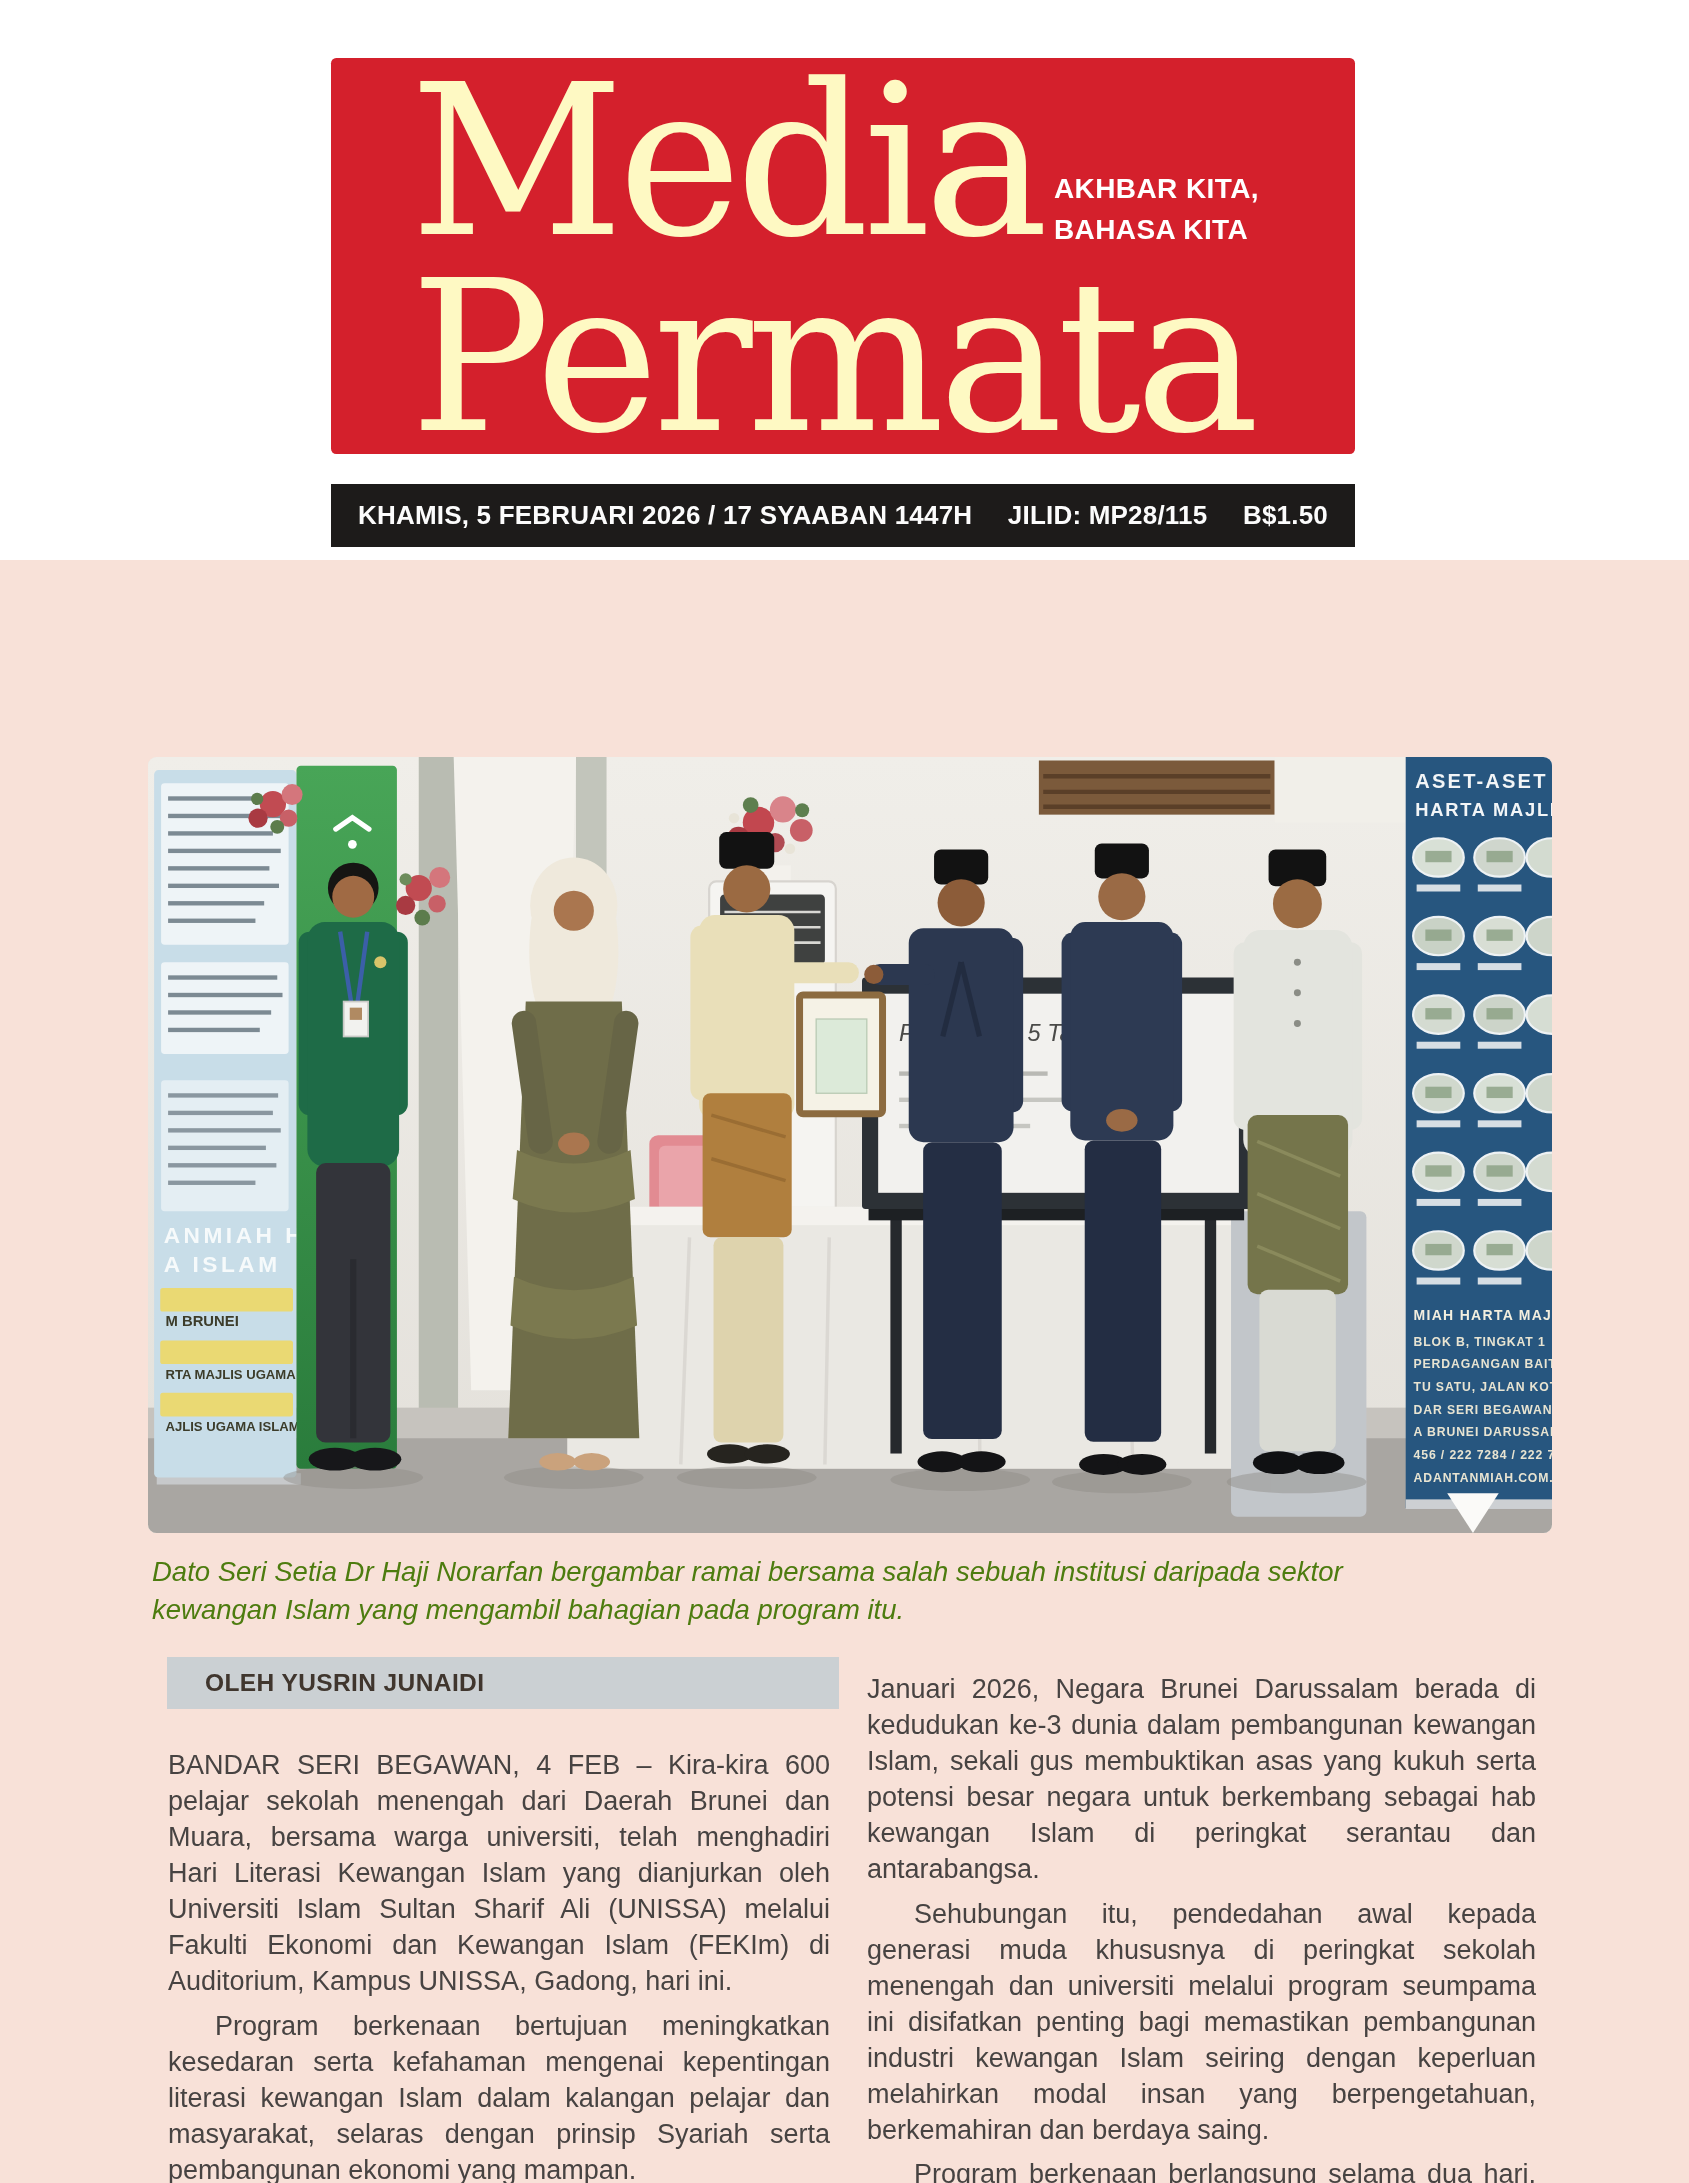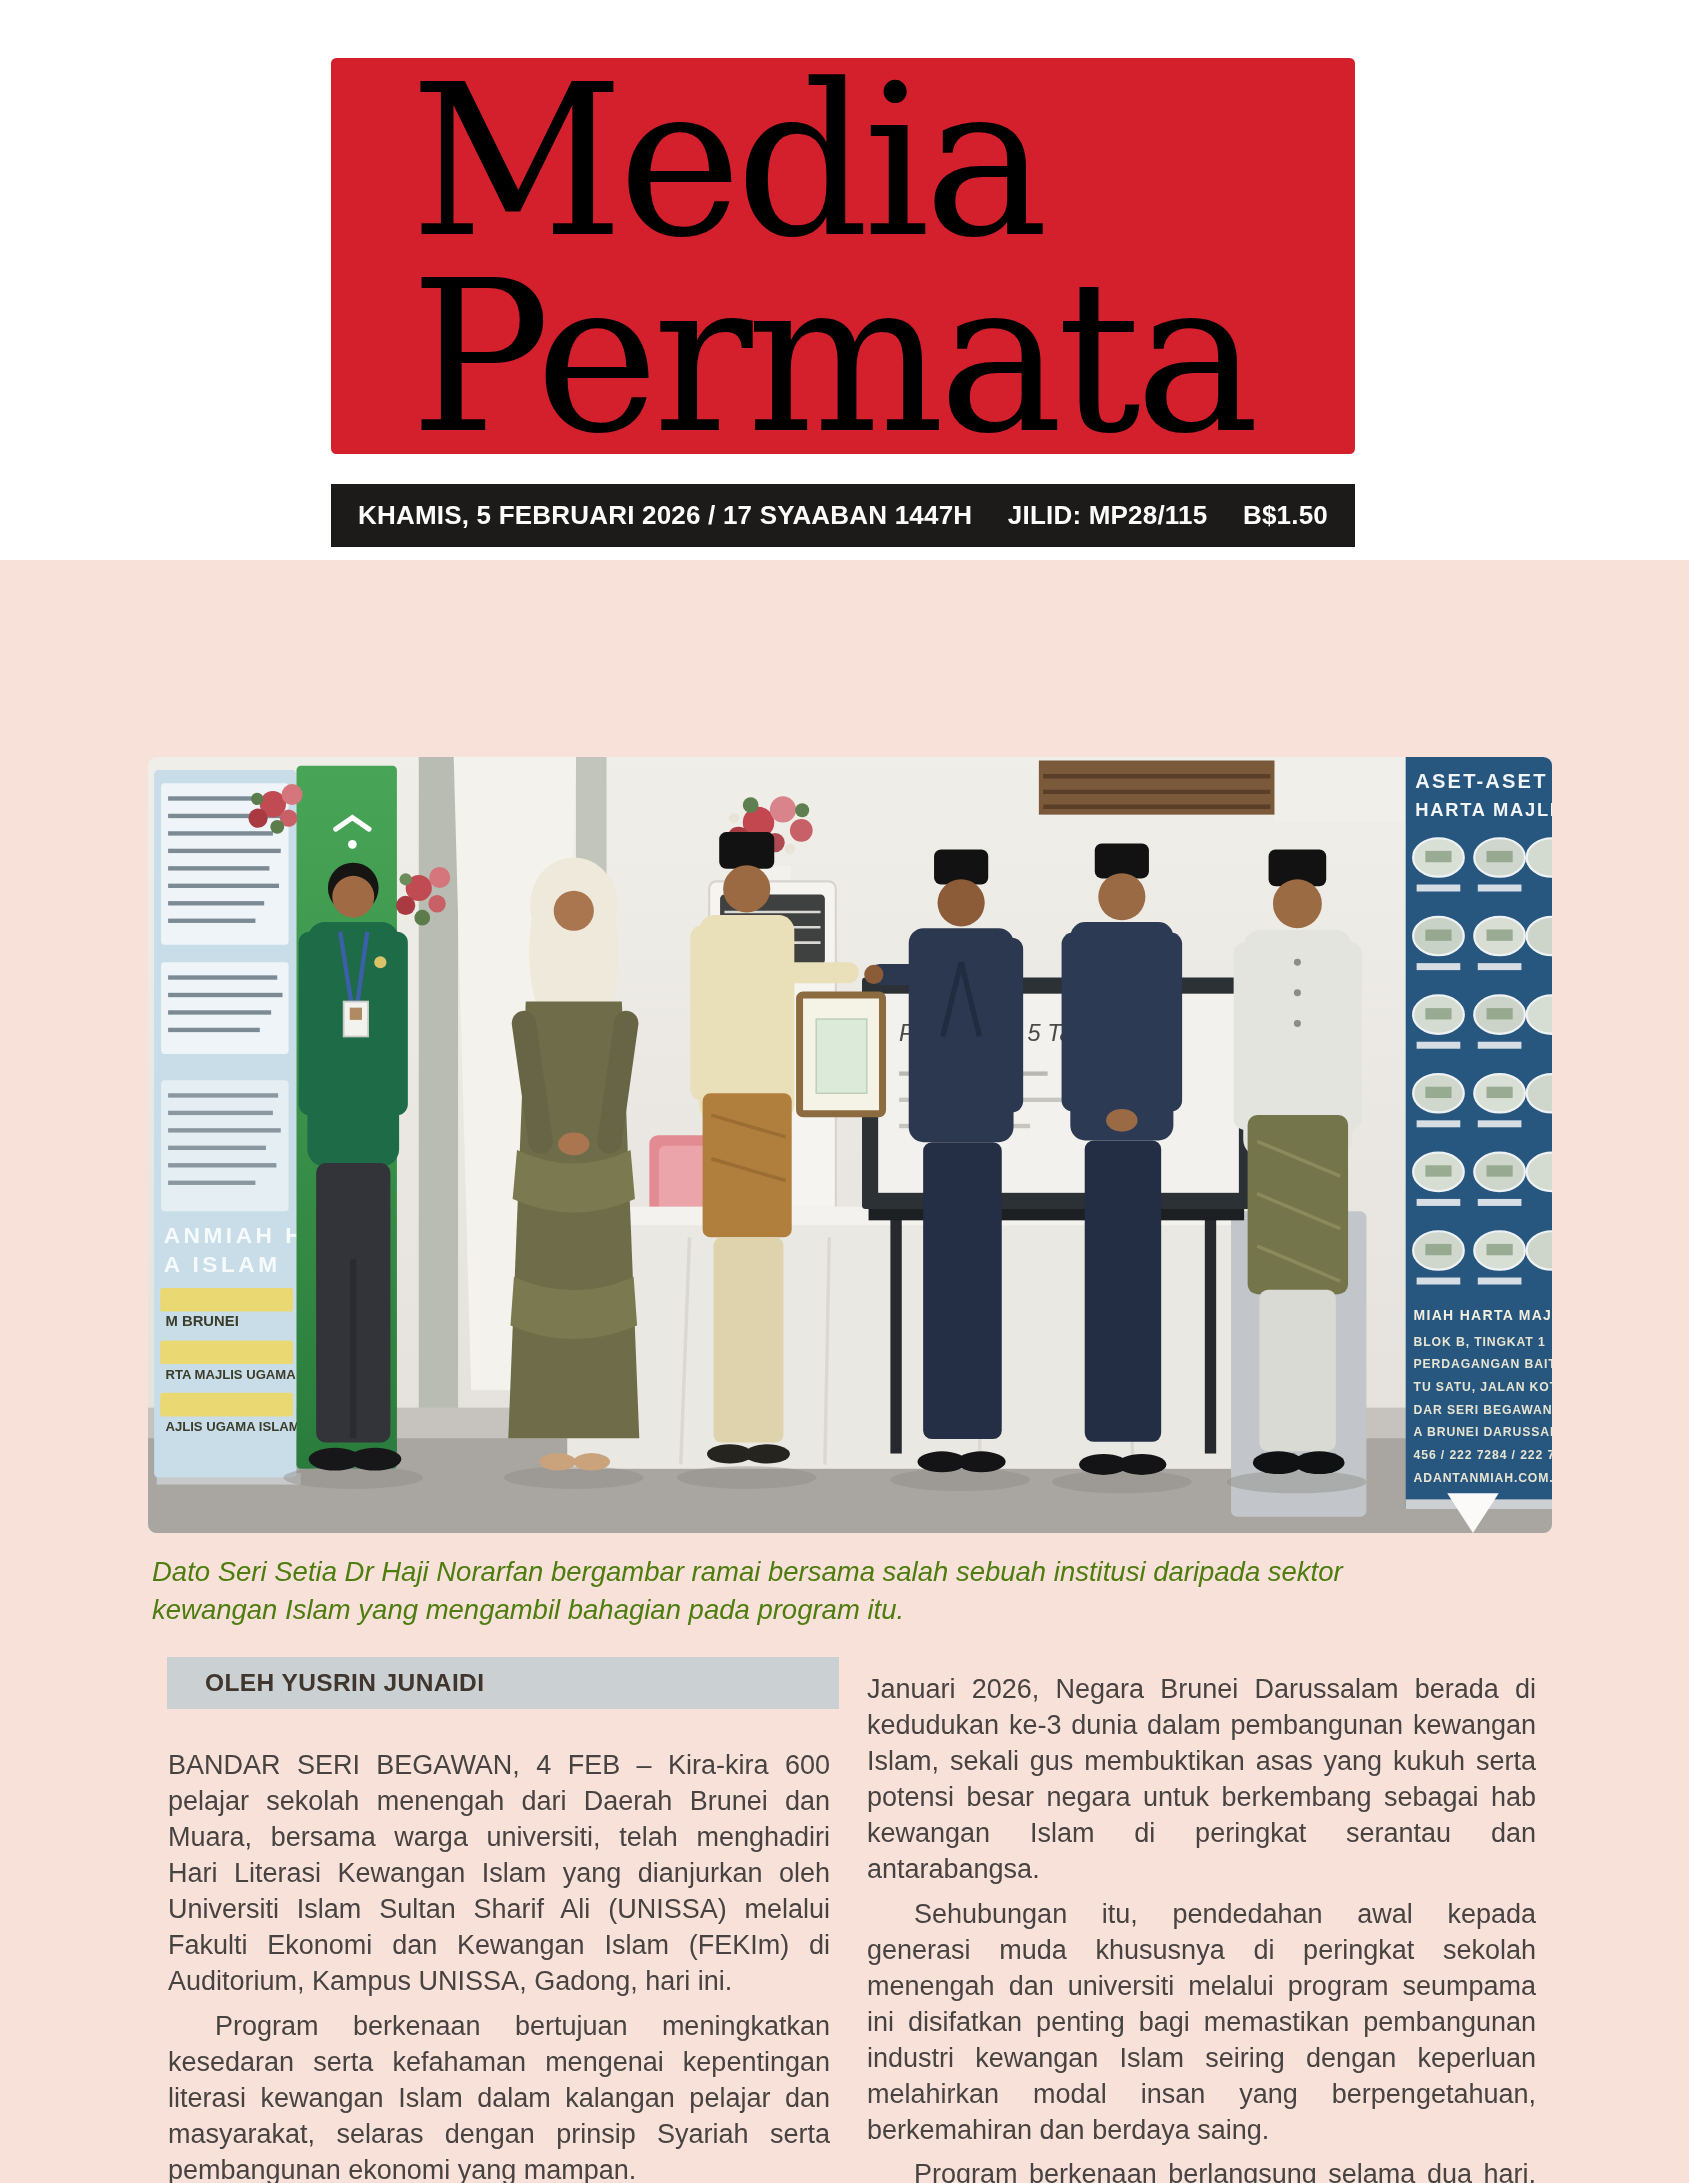--- a/index.html
+++ b/index.html
@@ -8,21 +8,21 @@
     background:#ffffff; font-family:"Liberation Sans", sans-serif;
   }
   .pink-bg { position:absolute; left:0; top:560px; width:1690px; height:2551px; background:#f8e1d8; }
 
   
   .masthead-box {
     position:absolute; left:331px; top:58px; width:1024px; height:396px;
     background:#d4202c; border-radius:5.2px;
   }
   .masthead-title {
-    position:absolute; left:79px; top:6.1px; color:#000000;
+    position:absolute; left:79px; top:6.1px; color:#fef9c3;
     font-family:"DejaVu Serif", "Liberation Serif", serif;
     font-size:209px; line-height:196px; letter-spacing:-6.1px; white-space:nowrap;
   }
   .masthead-tagline {
     position:absolute; left:723px; top:110px; color:#ffffff;
     font-size:28px; font-weight:bold; line-height:41px; letter-spacing:0.4px;
   }
 
   
   .datebar {
@@ -74,20 +74,24 @@
 <body>
 
 <div class="page">
 
   <div class="pink-bg"></div>
 
   <div class="masthead-box">
     <div class="masthead-title">
       <div>Media</div>
       <div>Permata</div>
+    </div>
+    <div class="masthead-tagline">
+      <div>AKHBAR KITA,</div>
+      <div>BAHASA KITA</div>
     </div>
   </div>
 
   <div class="datebar">
     <span>KHAMIS, 5 FEBRUARI 2026 / 17 SYAABAN 1447H</span>
     <span>JILID: MP28/115</span>
     <span>B$1.50</span>
   </div>
 
 

